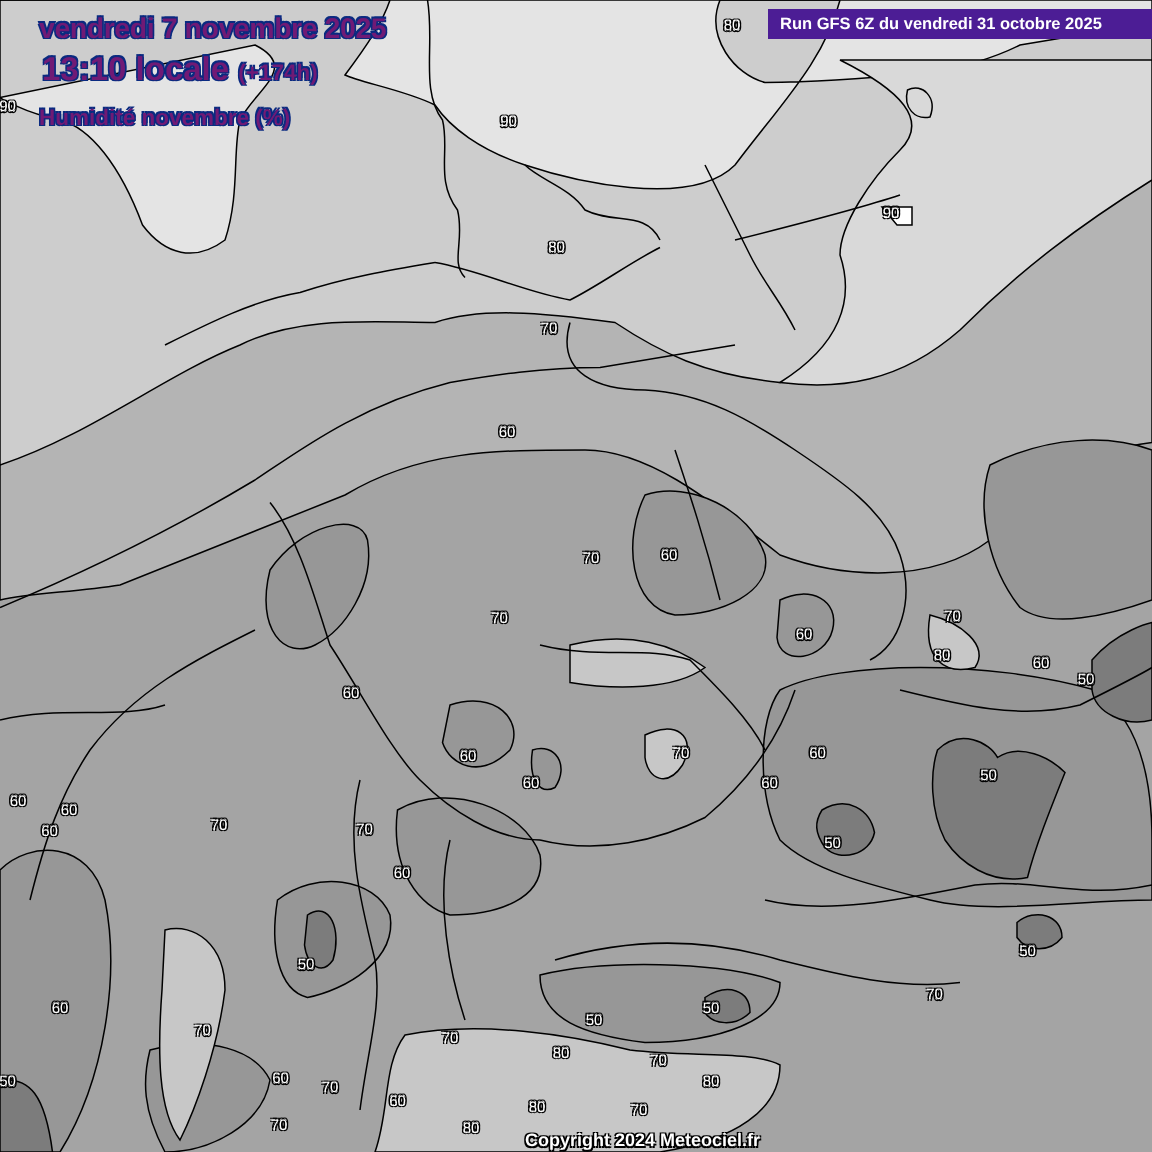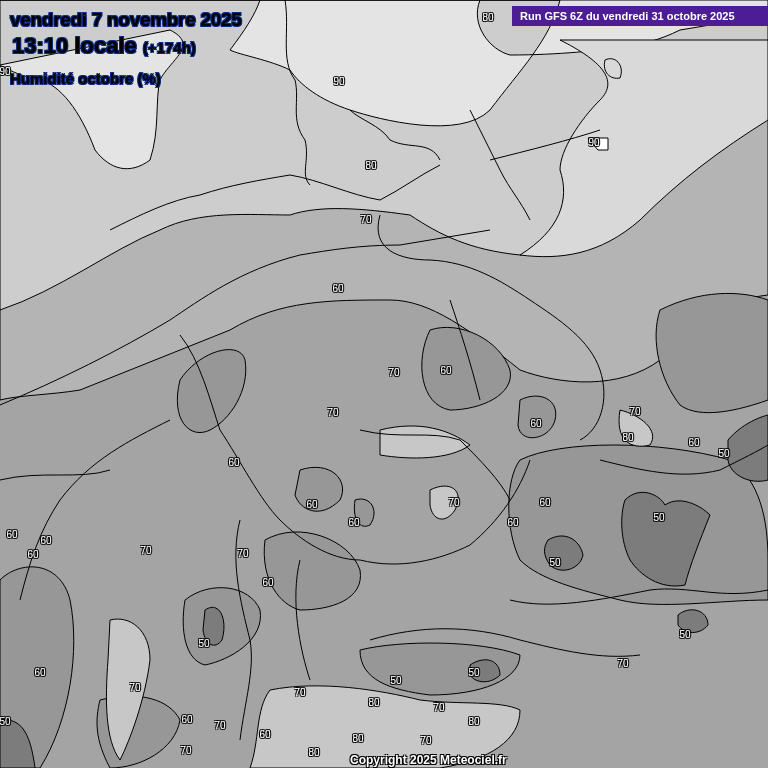--- a/index.html
+++ b/index.html
@@ -1,19 +1,19 @@
 <!DOCTYPE html>
 <html><head>
 <meta charset="utf-8">
 <style>
   html,body{margin:0;padding:0;background:#a8a8a8;}
   #stage{position:relative;width:768px;height:768px;overflow:hidden;background:#a6a6a6;font-family:"Liberation Sans",sans-serif;}
   svg.map{position:absolute;left:0;top:0;width:768px;height:768px;}
-  .title{position:absolute;color:#000000;font-weight:bold;
-    text-shadow:-1px -1px 0 #0a2a80,1px -1px 0 #0a2a80,-1px 1px 0 #0a2a80,1px 1px 0 #0a2a80;white-space:nowrap;}
+  .title{position:absolute;color:#701a75;font-weight:bold;
+    text-shadow:-1px -1px 0 #0a2a80,1px -1px 0 #0a2a80,-1px 1px 0 #0a2a80,1px 1px 0 #0a2a80;white-space:nowrap;margin-left:16px;}
   #t-date{left:10px;top:9px;font-size:19px;letter-spacing:-0.3px;}
   #t-time{left:12px;top:33px;font-size:22px;}
   #t-lead{font-size:15px;}
   #t-param{left:10px;top:70px;font-size:15px;}
   #runbox{position:absolute;left:512px;top:6px;width:256px;height:20px;background:#4c1d95;color:#fff;
     font-size:11px;font-weight:bold;line-height:20px;padding-left:8px;box-sizing:border-box;white-space:nowrap;}
   #copyright{position:absolute;left:350px;top:753px;color:#fff;font-size:12px;font-weight:bold;
     text-shadow:-1px -1px 0 #000,1px -1px 0 #000,-1px 1px 0 #000,1px 1px 0 #000;white-space:nowrap;}
   .clabel{position:absolute;font-size:10px;font-weight:normal;color:#fff;line-height:10px;
     text-shadow:-1px -1px 0 #000,1px -1px 0 #000,-1px 1px 0 #000,1px 1px 0 #000;transform:translate(-50%,-50%);}
@@ -92,21 +92,21 @@
       <path d="M605,60 C615,55 625,65 620,78 C610,80 602,72 605,60 Z"></path>
       <path d="M588,138 L608,138 L608,150 L598,150 Z" fill="#fff"></path>
     </g>
   </svg>
 
   <div class="title" id="t-date">vendredi 7 novembre 2025</div>
   <div class="title" id="t-time">
     <span>13:10 locale</span>
     <span id="t-lead">(+174h)</span>
   </div>
-  <div class="title" id="t-param">Humidité octobre (%)</div>
+  <div class="title" id="t-param">Humidité novembre (%)</div>
 
   <div id="runbox">Run GFS 6Z du vendredi 31 octobre 2025</div>
 
   <div id="labels">
       <div class="clabel" style="left: 5px; top: 72px;">90</div>
       <div class="clabel" style="left: 488px; top: 18px;">80</div>
       <div class="clabel" style="left: 339px; top: 82px;">90</div>
       <div class="clabel" style="left: 594px; top: 143px;">90</div>
       <div class="clabel" style="left: 371px; top: 166px;">80</div>
       <div class="clabel" style="left: 366px; top: 220px;">70</div>
@@ -147,14 +147,14 @@
       <div class="clabel" style="left: 187px; top: 720px;">60</div>
       <div class="clabel" style="left: 220px; top: 726px;">70</div>
       <div class="clabel" style="left: 474px; top: 722px;">80</div>
       <div class="clabel" style="left: 265px; top: 735px;">60</div>
       <div class="clabel" style="left: 358px; top: 739px;">80</div>
       <div class="clabel" style="left: 426px; top: 741px;">70</div>
       <div class="clabel" style="left: 186px; top: 751px;">70</div>
       <div class="clabel" style="left: 314px; top: 753px;">80</div>
     </div>
 
-  <div id="copyright">Copyright 2025 Meteociel.fr</div>
+  <div id="copyright">Copyright 2024 Meteociel.fr</div>
 </div>
 
 </body></html>

